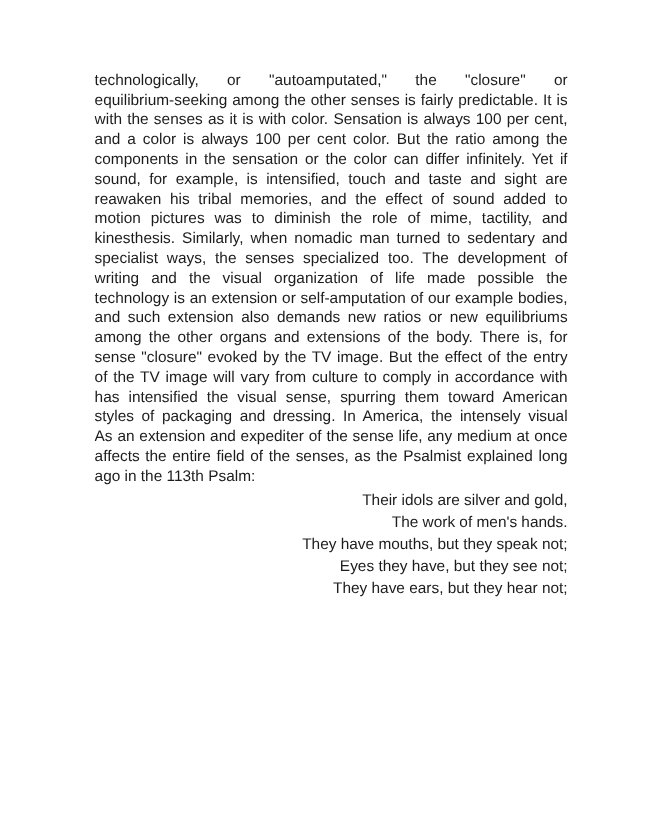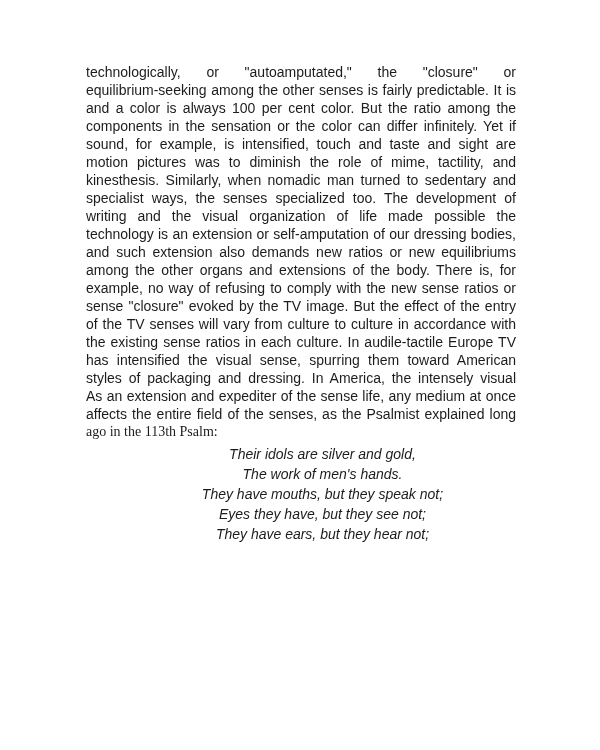--- a/index.html
+++ b/index.html
@@ -35,56 +35,54 @@
     height: 18px;
     overflow: hidden;
     white-space: normal;
   }
   
   .endline {
     text-align: left;
     text-align-last: left;
     height: 18px;
     overflow: hidden;
-    font-family: Liberation Serif, serif;
   }
   
   .psalm {
     margin-top: 3px;
     padding-left: 43px;
     line-height: 20px;
   }
   .vline {
     height: 20px;
     overflow: hidden;
-    text-align: center;
-    font-style: italic;
+    text-align: right;
   }
 </style>
 </head>
 <body>
 
 <div class="page">
   <div class="text-block">
     <div class="jline">technologically, or "autoamputated," the "closure" or</div>
     <div class="jline">equilibrium-seeking among the other senses is fairly predictable. It is</div>
+    <div class="jline">with the senses as it is with color. Sensation is always 100 per cent,</div>
     <div class="jline">and a color is always 100 per cent color. But the ratio among the</div>
     <div class="jline">components in the sensation or the color can differ infinitely. Yet if</div>
     <div class="jline">sound, for example, is intensified, touch and taste and sight are</div>
+    <div class="jline">reawaken his tribal memories, and the effect of sound added to</div>
     <div class="jline">motion pictures was to diminish the role of mime, tactility, and</div>
     <div class="jline">kinesthesis. Similarly, when nomadic man turned to sedentary and</div>
     <div class="jline">specialist ways, the senses specialized too. The development of</div>
     <div class="jline">writing and the visual organization of life made possible the</div>
-    <div class="jline">technology is an extension or self-amputation of our dressing bodies,</div>
+    <div class="jline">technology is an extension or self-amputation of our example bodies,</div>
     <div class="jline">and such extension also demands new ratios or new equilibriums</div>
     <div class="jline">among the other organs and extensions of the body. There is, for</div>
-    <div class="jline">example, no way of refusing to comply with the new sense ratios or</div>
     <div class="jline">sense "closure" evoked by the TV image. But the effect of the entry</div>
-    <div class="jline">of the TV senses will vary from culture to culture in accordance with</div>
-    <div class="jline">the existing sense ratios in each culture. In audile-tactile Europe TV</div>
+    <div class="jline">of the TV image will vary from culture to comply in accordance with</div>
     <div class="jline">has intensified the visual sense, spurring them toward American</div>
     <div class="jline">styles of packaging and dressing. In America, the intensely visual</div>
     <div class="jline">As an extension and expediter of the sense life, any medium at once</div>
     <div class="jline">affects the entire field of the senses, as the Psalmist explained long</div>
     <div class="endline">ago in the 113th Psalm:</div>
 
     <div class="psalm">
       <div class="vline">Their idols are silver and gold,</div>
       <div class="vline">The work of men's hands.</div>
       <div class="vline">They have mouths, but they speak not;</div>

